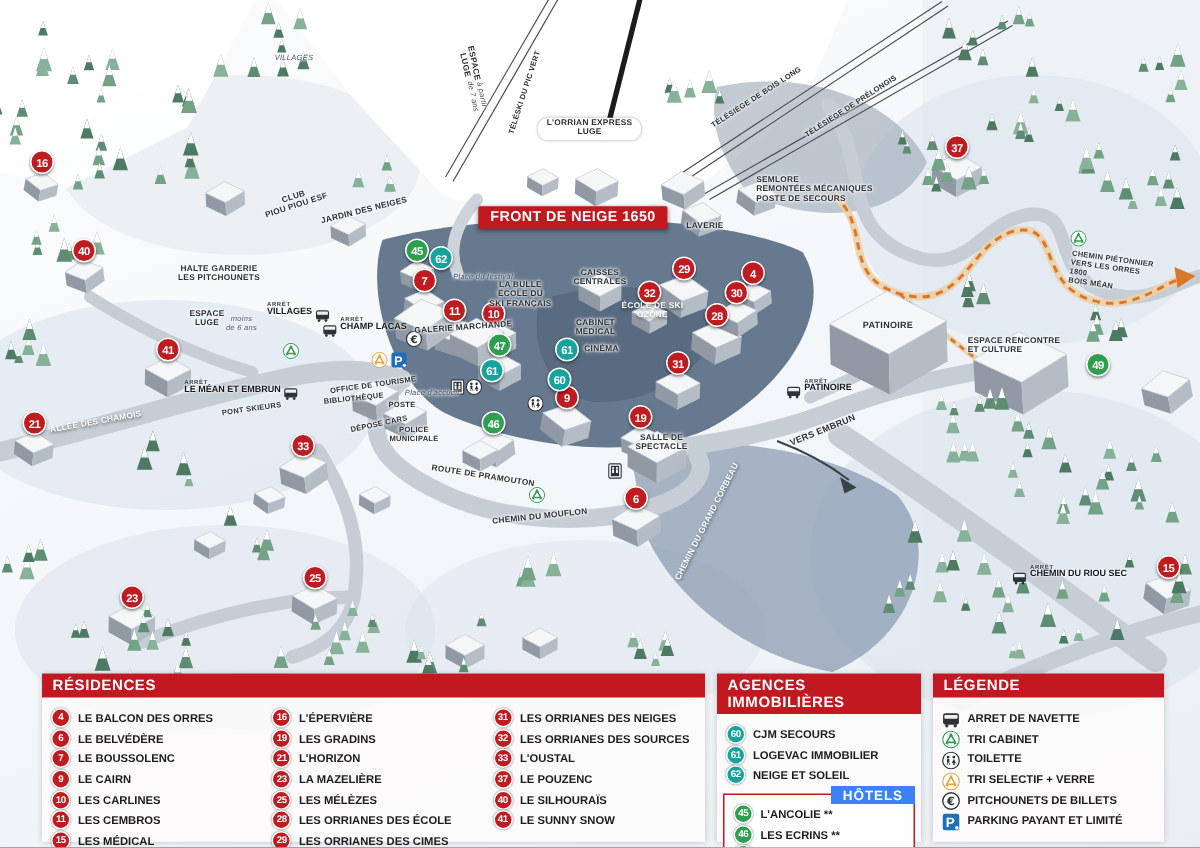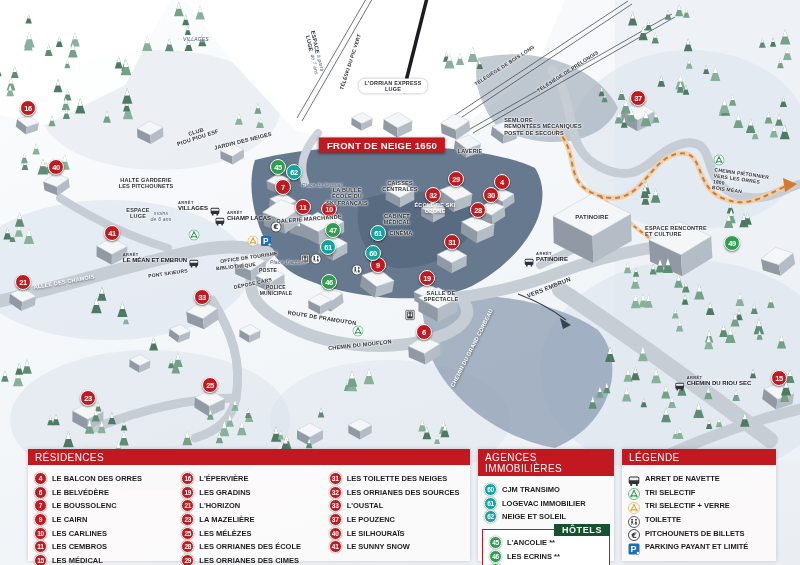--- a/index.html
+++ b/index.html
@@ -38,40 +38,40 @@
   .banner{
     position:absolute;transform:translate(-50%,-50%);
     background:#c2181f;color:#fff;font-size:9.5px;font-weight:bold;
     padding:2px 8px;letter-spacing:.3px;white-space:nowrap;
     box-shadow:0 1px 3px rgba(0,0,0,.45);border-radius:1px;
   }
   
   .legend{position:absolute;left:28px;top:449px;width:748px;display:flex;gap:8px;}
   .panel{background:rgba(253,250,250,.88);box-shadow:0 0 4px rgba(0,0,0,.18);}
   .panel .hdr{
-    background:#c2181f;color:#fff;font-weight:normal;font-size:10px;
+    background:#c2181f;color:#fff;font-weight:bold;font-size:10px;
     padding:2.5px 7px;letter-spacing:.4px;
   }
   .panel-res{width:442px;height:112px;}
   .panel-ag{width:136px;height:112px;}
   .panel-leg{width:154px;height:112px;}
   .legend ul{list-style:none;margin:0;padding:7px 0 0 6px;}
   .legend li{display:flex;align-items:center;gap:5px;height:13.6px;}
   .badge{
     width:11px;height:11px;border-radius:50%;color:#fff;flex:none;
     font-size:6.5px;font-weight:bold;display:flex;align-items:center;justify-content:center;
     border:.5px solid #fff;box-shadow:0 0 1.5px rgba(0,0,0,.55);letter-spacing:-.3px;
   }
   .badge.red{background:#c01b20;} .badge.teal{background:#16a39d;} .badge.green{background:#2f9e4f;}
   .llbl{font-size:7.5px;font-weight:bold;color:#1c1c1e;white-space:nowrap;}
   .cols{display:flex;}
   .cols ul{width:147px;}
   .hotels-box{margin:5px 4px 0 4px;background:#fff;border:1px solid #c2181f;position:relative;height:60px;}
   .hotels-tab{
-    position:absolute;top:-6px;right:-1px;background:#14532d;color:#fff;
+    position:absolute;top:-6px;right:-1px;background:#3b82f6;color:#fff;
     font-size:9px;font-weight:bold;padding:1px 8px;letter-spacing:.6px;
   }
   .hotels-box ul{padding-top:6px;}
   .licon{width:12px;height:12px;flex:none;}
 </style>
 </head>
 <body>
 
 <div class="stage">
 
@@ -1076,21 +1076,21 @@
               <span class="llbl">LES ORRIANES DES ÉCOLE</span>
             </li>
             <li>
               <span class="badge red">29</span>
               <span class="llbl">LES ORRIANES DES CIMES</span>
             </li>
           </ul>
           <ul id="res-col-2">
             <li>
               <span class="badge red">31</span>
-              <span class="llbl">LES TOILETTE DES NEIGES</span>
+              <span class="llbl">LES ORRIANES DES NEIGES</span>
             </li>
             <li>
               <span class="badge red">32</span>
               <span class="llbl">LES ORRIANES DES SOURCES</span>
             </li>
             <li>
               <span class="badge red">33</span>
               <span class="llbl">L'OUSTAL</span>
             </li>
             <li>
@@ -1106,21 +1106,21 @@
               <span class="llbl">LE SUNNY SNOW</span>
             </li>
           </ul>
       </div>
     </section>
     <section class="panel panel-ag">
       <div class="hdr">AGENCES IMMOBILIÈRES</div>
       <ul id="agences-list">
           <li>
             <span class="badge teal">60</span>
-            <span class="llbl">CJM TRANSIMO</span>
+            <span class="llbl">CJM SECOURS</span>
           </li>
           <li>
             <span class="badge teal">61</span>
             <span class="llbl">LOGEVAC IMMOBILIER</span>
           </li>
           <li>
             <span class="badge teal">62</span>
             <span class="llbl">NEIGE ET SOLEIL</span>
           </li>
         </ul>
@@ -1155,45 +1155,45 @@
             <span class="llbl">ARRET DE NAVETTE</span>
           </li>
           <li>
             <span class="licon"><svg viewBox="0 0 12 12" width="100%" height="100%">
                 <circle cx="6" cy="6" r="5.5" fill="#fff" stroke="#2f9e4f" stroke-width="0.7"></circle>
                 <path d="M6,2.8 L8.9,7.9 L3.1,7.9 Z" fill="none" stroke="#2f9e4f" stroke-width="1.1" stroke-linejoin="round"></path>
                 <path d="M6,1.5 L7.3,3.4 L4.7,3.4 Z" fill="#2f9e4f"></path>
                 <path d="M9.8,8.9 L7.6,9.5 L8.8,7.3 Z" fill="#2f9e4f"></path>
                 <path d="M2.2,8.9 L4.4,9.5 L3.2,7.3 Z" fill="#2f9e4f"></path>
               </svg></span>
-            <span class="llbl">TRI SELECTIF</span>
-          </li>
-          <li>
-            <span class="licon"><svg viewBox="0 0 12 12" width="100%" height="100%">
-                <circle cx="6" cy="6" r="5.5" fill="#fff" stroke="#e8a33a" stroke-width="0.7"></circle>
-                <path d="M6,2.8 L8.9,7.9 L3.1,7.9 Z" fill="none" stroke="#e8a33a" stroke-width="1.1" stroke-linejoin="round"></path>
-                <path d="M6,1.5 L7.3,3.4 L4.7,3.4 Z" fill="#e8a33a"></path>
-                <path d="M9.8,8.9 L7.6,9.5 L8.8,7.3 Z" fill="#e8a33a"></path>
-                <path d="M2.2,8.9 L4.4,9.5 L3.2,7.3 Z" fill="#e8a33a"></path>
-              </svg></span>
-            <span class="llbl">TRI SELECTIF + VERRE</span>
+            <span class="llbl">TRI CABINET</span>
           </li>
           <li>
             <span class="licon"><svg viewBox="0 0 12 12" width="100%" height="100%">
                 <circle cx="6" cy="6" r="5.5" fill="#fff" stroke="#2e333a" stroke-width="0.8"></circle>
                 <circle cx="4.1" cy="3.7" r="0.95" fill="#2e333a"></circle>
                 <rect x="3.3" y="4.9" width="1.6" height="2.6" rx="0.6" fill="#2e333a"></rect>
                 <rect x="3.5" y="7.4" width="0.5" height="1.5" fill="#2e333a"></rect>
                 <rect x="4.9" y="7.4" width="0.5" height="1.5" fill="#2e333a"></rect>
                 <circle cx="7.9" cy="3.7" r="0.95" fill="#2e333a"></circle>
                 <path d="M7.9,4.8 L9.3,7.8 L6.5,7.8 Z" fill="#2e333a"></path>
                 <rect x="7.4" y="7.8" width="0.5" height="1.2" fill="#2e333a"></rect>
                 <rect x="8.1" y="7.8" width="0.5" height="1.2" fill="#2e333a"></rect>
               </svg></span>
             <span class="llbl">TOILETTE</span>
+          </li>
+          <li>
+            <span class="licon"><svg viewBox="0 0 12 12" width="100%" height="100%">
+                <circle cx="6" cy="6" r="5.5" fill="#fff" stroke="#e8a33a" stroke-width="0.7"></circle>
+                <path d="M6,2.8 L8.9,7.9 L3.1,7.9 Z" fill="none" stroke="#e8a33a" stroke-width="1.1" stroke-linejoin="round"></path>
+                <path d="M6,1.5 L7.3,3.4 L4.7,3.4 Z" fill="#e8a33a"></path>
+                <path d="M9.8,8.9 L7.6,9.5 L8.8,7.3 Z" fill="#e8a33a"></path>
+                <path d="M2.2,8.9 L4.4,9.5 L3.2,7.3 Z" fill="#e8a33a"></path>
+              </svg></span>
+            <span class="llbl">TRI SELECTIF + VERRE</span>
           </li>
           <li>
             <span class="licon"><svg viewBox="0 0 12 12" width="100%" height="100%">
                 <circle cx="6" cy="6" r="5.5" fill="#fff" stroke="#2e333a" stroke-width="0.9"></circle>
                 <text x="6" y="8.6" font-size="7.5" font-weight="bold" text-anchor="middle" fill="#2e333a" font-family="DejaVu Sans">€</text>
               </svg></span>
             <span class="llbl">PITCHOUNETS DE BILLETS</span>
           </li>
           <li>
             <span class="licon"><svg viewBox="0 0 12 12" width="100%" height="100%">

